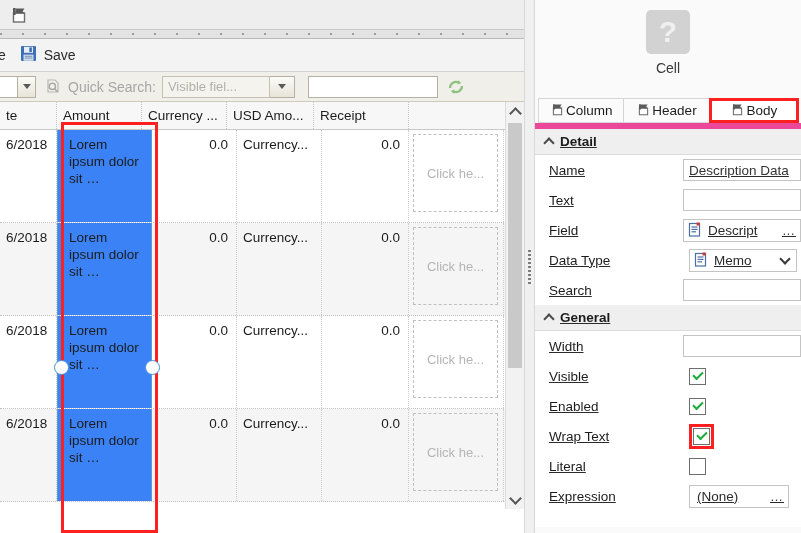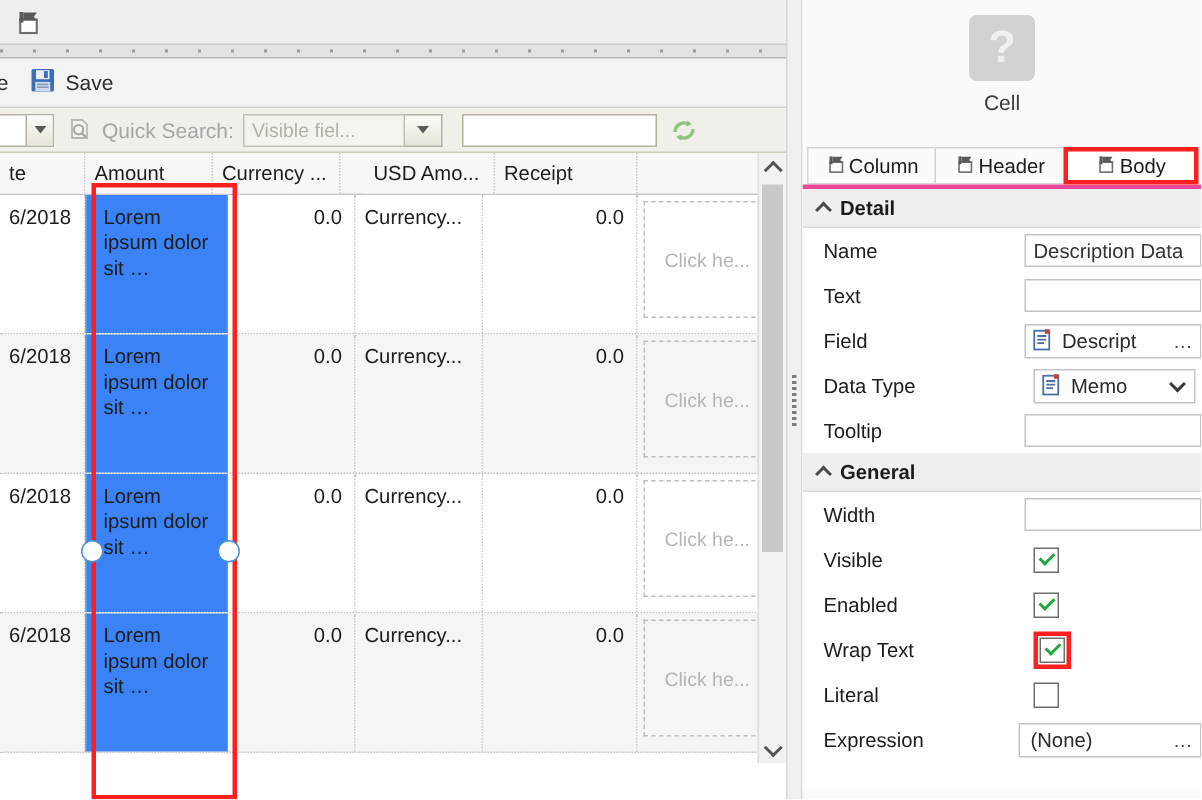--- a/index.html
+++ b/index.html
@@ -172,21 +172,21 @@
     line-height: 17px;
   }
   .gb-cell.num { text-align: right; padding-right: 8px; }
   .row-alt { background: #f5f5f5; }
   .row-sep { border-bottom: 1px dotted #c2c2c2; }
 
   .c-date { width: 57px; flex: 0 0 57px; }
   .c-desc { width: 95px; flex: 0 0 95px; }
   .c-amt  { width: 85px; flex: 0 0 85px; }
   .c-cur  { width: 85px; flex: 0 0 85px; }
-  .c-usd  { width: 87px; flex: 0 0 87px; margin-left: 16px; }
+  .c-usd  { width: 87px; flex: 0 0 87px; }
   .c-rec  { width: 95px; flex: 0 0 95px; }
 
   .sel-head {
     background: #c4dcf0 !important;
     border: 1px solid #5b9bd5;
     border-bottom: none;
     color: #1c3d5a;
   }
   .sel-cell {
     background: #3b82f6;
@@ -336,22 +336,23 @@
     border: 3px solid #fc2020;
     background: #ffffff;
     position: relative;
     z-index: 5;
   }
 
   .prop-scroll {
     height: 404px;
     position: relative;
     overflow: hidden;
-    border-top: 3px solid #ec4899;
-    background: #ffffff;
+    border-top: 6px solid #ec4899;
+    background: #ffffff;
+    text-decoration: underline;
   }
   .section-hdr {
     height: 26px;
     background: #efefef;
     border-bottom: 1px solid #dcdcdc;
     display: flex;
     align-items: center;
     gap: 7px;
     padding-left: 10px;
     font-weight: bold;
@@ -670,21 +671,21 @@
                 <rect x="8.6" y="0.5" width="3" height="3" fill="#d03a2e"></rect>
               </svg>
             </span>
             <span class="val">Memo</span>
             <i class="cv-dn"></i>
           </div>
         </div>
       </div>
 
       <div class="prop-row">
-        <div class="prop-label">Tooltip</div>
+        <div class="prop-label">Search</div>
         <div class="prop-val">
           <div class="txtbox" style="width:118px"></div>
         </div>
       </div>
 
       <div class="section-hdr">
         <i class="chev-sm"></i>
         <span>General</span>
       </div>
 
@@ -727,21 +728,21 @@
       <div class="prop-row">
         <div class="prop-label">Literal</div>
         <div class="prop-val">
           <div class="cbox"></div>
         </div>
       </div>
 
       <div class="prop-row">
         <div class="prop-label">Expression</div>
         <div class="prop-val">
-          <div class="pickbox" style="width:122px">
+          <div class="pickbox" style="width:100px">
             <span class="val" style="padding-left:3px">(None)</span>
             <span class="ell">…</span>
           </div>
         </div>
       </div>
 
     </div>
   </div>
 </div>
 

